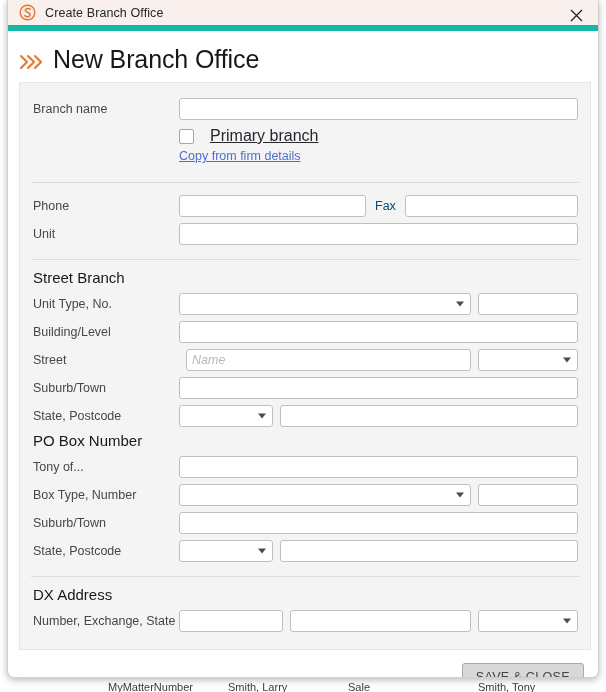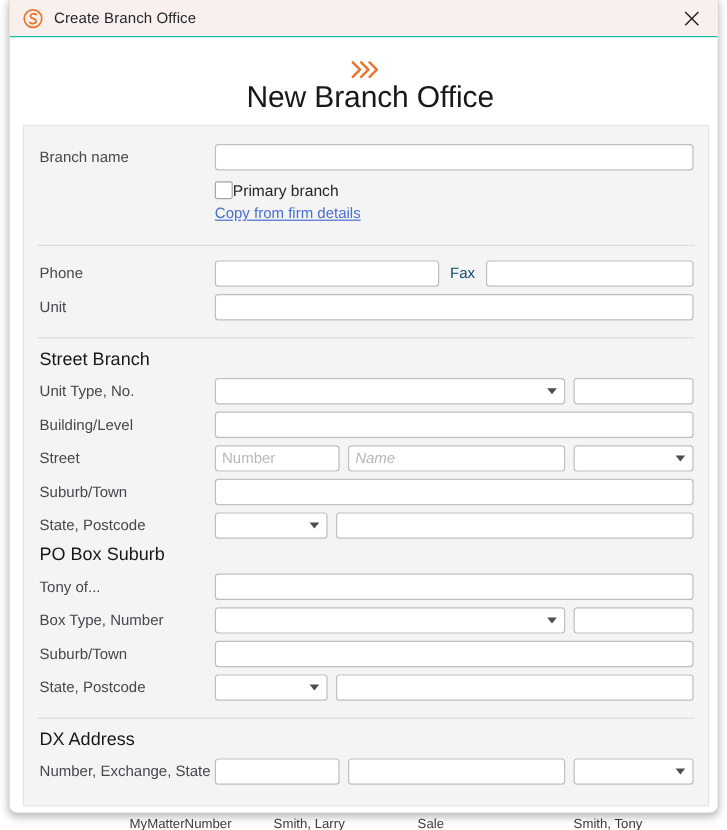--- a/index.html
+++ b/index.html
@@ -38,21 +38,21 @@
     border-radius: 0 0 7px 7px;
     box-shadow: 0 2px 7px rgba(0,0,0,0.28);
     overflow: hidden;
   }
 
   
   #titlebar {
     position: relative;
     height: 31px;
     background: #f9efec;
-    border-bottom: 1px solid #14b8a6;
+    border-bottom: 6px solid #14b8a6;
     display: flex;
     align-items: center;
   }
   #app-icon {
     width: 17px; height: 17px;
     margin-left: 11px; margin-right: 9px;
     flex: none;
   }
   #window-title {
     font-size: 12.5px;
@@ -66,21 +66,20 @@
     display: flex; align-items: center; justify-content: center;
     cursor: pointer;
   }
   #close-button svg { display: block; }
 
   
   #dialog-header {
     display: flex;
     align-items: center;
     padding: 14px 0 8px 11px;
-    flex-direction: column;
   }
   #chevrons-icon { flex: none; margin-right: 8px; margin-top: 4px; }
   #page-title {
     font-size: 25px;
     color: #16191c;
     font-weight: 400;
     letter-spacing: -0.1px;
   }
 
   
@@ -173,23 +172,24 @@
   }
   #primary-branch-box {
     width: 15px; height: 15px;
     background: #ffffff;
     border: 1px solid #a6a6a6;
     border-radius: 2px;
     flex: none;
     cursor: pointer;
   }
   #primary-branch-label {
-    font-size: 13px;
+    font-size: 16px;
     color: #24282c;
-    margin-left: 0;
+    margin-left: 16px;
+    text-decoration: underline;
   }
 
   #copy-link-row {
     padding-left: 159px;
     height: 22px;
     display: flex; align-items: flex-start;
   }
   #copy-from-firm-link {
     font-size: 12.5px;
     color: #4a6fd0;
@@ -295,21 +295,20 @@
       <input class="fld" style="width: 100px;" type="text" placeholder="">
     </div>
 
     <div class="row">
       <div class="row-label">Building/Level</div>
       <input class="fld grow" type="text" placeholder="" style="">
     </div>
 
     <div class="row">
       <div class="row-label">Street</div>
-      <input class="fld" style="width: 104px;" type="text" placeholder="Number">
       <div class="gap7"></div>
       <input class="fld grow" type="text" placeholder="Name" style="">
       <div class="gap7"></div>
       <div class="combo" style="width:100px">
         <span class="caret"></span>
       </div>
     </div>
 
     <div class="row">
       <div class="row-label">Suburb/Town</div>
@@ -318,21 +317,21 @@
 
     <div class="row">
       <div class="row-label">State, Postcode</div>
       <div class="combo" style="width:94px">
         <span class="caret"></span>
       </div>
       <div class="gap7"></div>
       <input class="fld grow" type="text" placeholder="" style="">
     </div>
 
-    <div class="section-title tight">PO Box Suburb</div>
+    <div class="section-title tight">PO Box Number</div>
 
     <div class="row">
       <div class="row-label">Tony of...</div>
       <input class="fld grow" type="text" placeholder="" style="">
     </div>
 
     <div class="row">
       <div class="row-label">Box Type, Number</div>
       <div class="combo grow">
         <span class="caret"></span>

